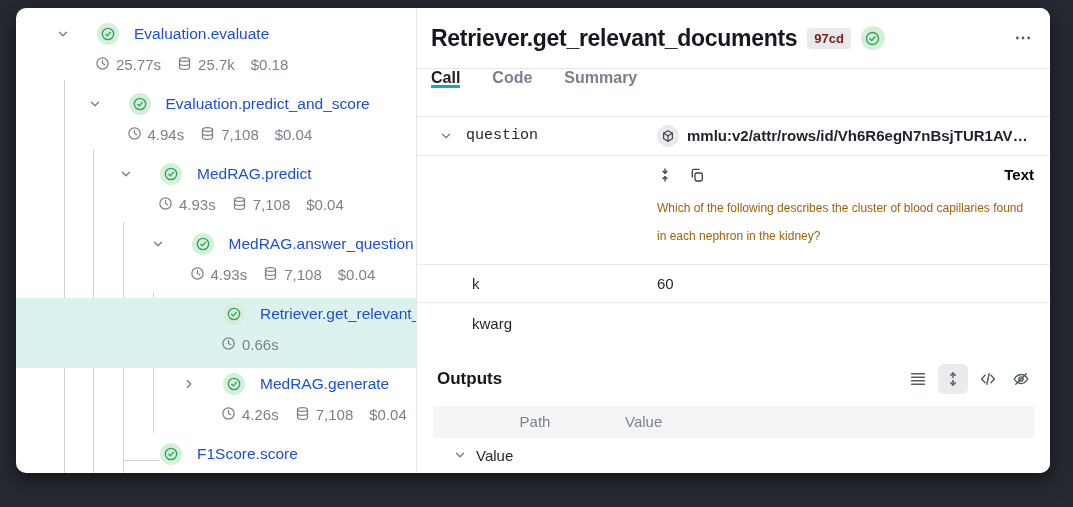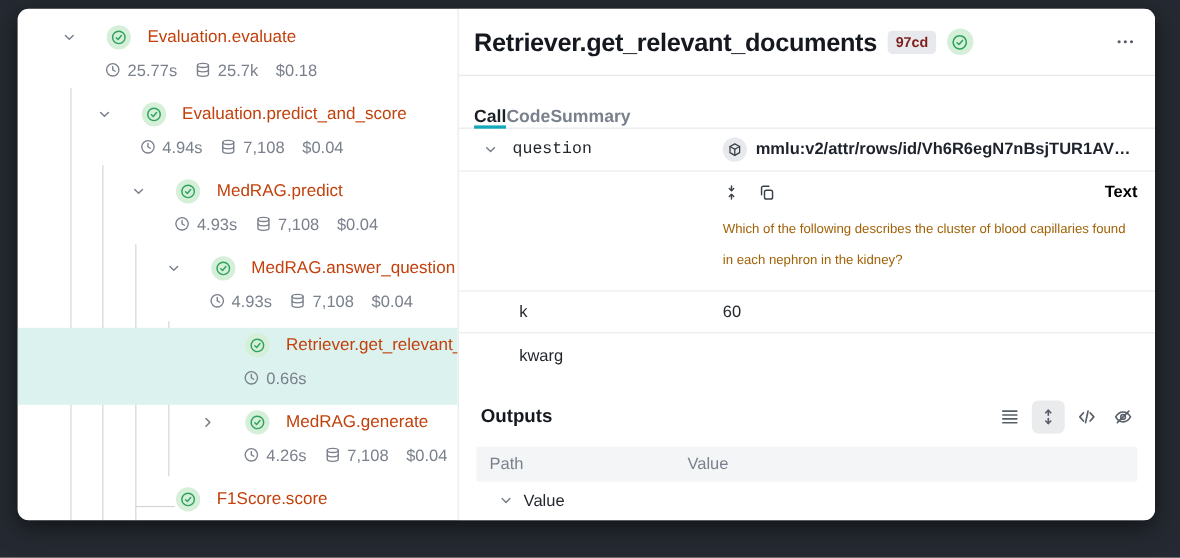--- a/index.html
+++ b/index.html
@@ -24,33 +24,33 @@
   .tree-node.selected { background:#dcf2ee; }
   .node-title { display:flex; align-items:center; height:32px; cursor:pointer; }
   .chev { width:16px; height:16px; flex:0 0 16px; color:#7a818c; display:flex; align-items:center; justify-content:center; }
   .chev svg { display:block; }
   .chev.right svg { transform:rotate(-90deg); }
   .status-circle {
     width:22px; height:22px; flex:0 0 22px; border-radius:50%;
     background:#d5efd9; color:#2ea35f;
     display:flex; align-items:center; justify-content:center; margin-left:26px;
   }
-  .node-label { margin-left:15px; font-size:15.5px; color:#c2410c; white-space:nowrap; }
+  .node-label { margin-left:15px; font-size:15.5px; color:#1d4ed8; white-space:nowrap; }
   .node-stats { display:flex; align-items:center; height:28px; color:#7a818c; font-size:15px; }
   .stat { display:flex; align-items:flex-start; gap:6px; margin-right:16px; white-space:nowrap; }
   .stat svg { display:block; }
   
   .right-panel { flex:1; display:flex; flex-direction:column; overflow:hidden; background:#fff; }
   .detail-header { height:61px; flex:0 0 61px; border-bottom:1px solid #e4e6e9; display:flex; align-items:center; padding:0 18px 0 14px; }
   .detail-title { font-size:23px; font-weight:700; color:#15191f; letter-spacing:-0.3px; white-space:nowrap; }
   .version-badge { margin-left:10px; background:#e7e9ec; color:#7f1d1d; font-size:13px; font-weight:700; padding:3px 7px; border-radius:4px; }
   .header-status { margin-left:10px; width:24px; height:24px; border-radius:50%; background:#d5efd9; color:#2ea35f; display:flex; align-items:center; justify-content:center; }
   .spacer { flex:1; }
   .overflow-btn { color:#565d66; display:flex; align-items:center; cursor:pointer; }
-  .tabs { height:48px; flex:0 0 48px; border-bottom:1px solid #e4e6e9; display:flex; align-items:flex-end; padding:0 14px; }
+  .tabs { height:48px; flex:0 0 48px; border-bottom:1px solid #e4e6e9; display:flex; align-items:flex-start; padding:0 14px; gap:32px; }
   .tab { font-size:16px; font-weight:600; color:#7a818c; display:flex; align-items:center; position:relative; cursor:pointer; }
   .tab.active { color:#1b1f26; }
   .tab.active::after { content:""; position:absolute; left:0; right:0; bottom:-1px; height:3px; background:#13a9ba; }
   .io-row { display:flex; align-items:center; border-bottom:1px solid #e8eaec; }
   .io-row.no-border { border-bottom:none; }
   .key-cell { flex:0 0 240px; width:240px; display:flex; align-items:center; font-size:15px; color:#23272e; }
   .key-chev { margin-left:22px; width:16px; color:#7a818c; display:flex; }
   .key-label { margin-left:11px;font-family:Liberation Mono, monospace; }
   .key-plain { margin-left:55px; }
   .val-cell { flex:1; min-width:0; font-size:15px; color:#23272e; padding-right:16px; display:flex; align-items:center; }
@@ -64,21 +64,21 @@
   .q-text { font-size:12px; color:#a16207; line-height:28px; max-width:398px; }
   .row-k { height:45px; }
   .row-kwarg { height:48px; }
   .row-question { height:46px; }
   .outputs-header { display:flex; align-items:center; padding:20px 16px 8px 20px; }
   .outputs-title { font-size:17px; font-weight:700; color:#15191f; }
   .out-icons { margin-left:auto; display:flex; align-items:center; gap:7px; }
   .icon-btn { width:26px; height:26px; display:flex; align-items:center; justify-content:center; color:#565d66; cursor:pointer; }
   .icon-btn.active { background:#e9ebed; border-radius:6px; width:30px; height:30px; }
   .out-table-header { margin:4px 16px 0 16px; background:#f4f5f6; height:38px; display:flex; align-items:center; font-size:15px; color:#7a818c; border-radius:2px; }
-  .oth-path { padding-left:12px; flex:0 0 192px; }
+  .oth-path { padding-left:12px; flex:0 0 192px;text-align:center; }
   .oth-value { flex:1; }
   .out-value-row { display:flex; align-items:center; padding-left:36px; height:42px; font-size:15px; color:#23272e; }
   .out-value-row .key-chev { margin-left:0; }
   .out-value-label { margin-left:7px; }
 </style>
 </head>
 <body>
 
 <div class="card">
 

